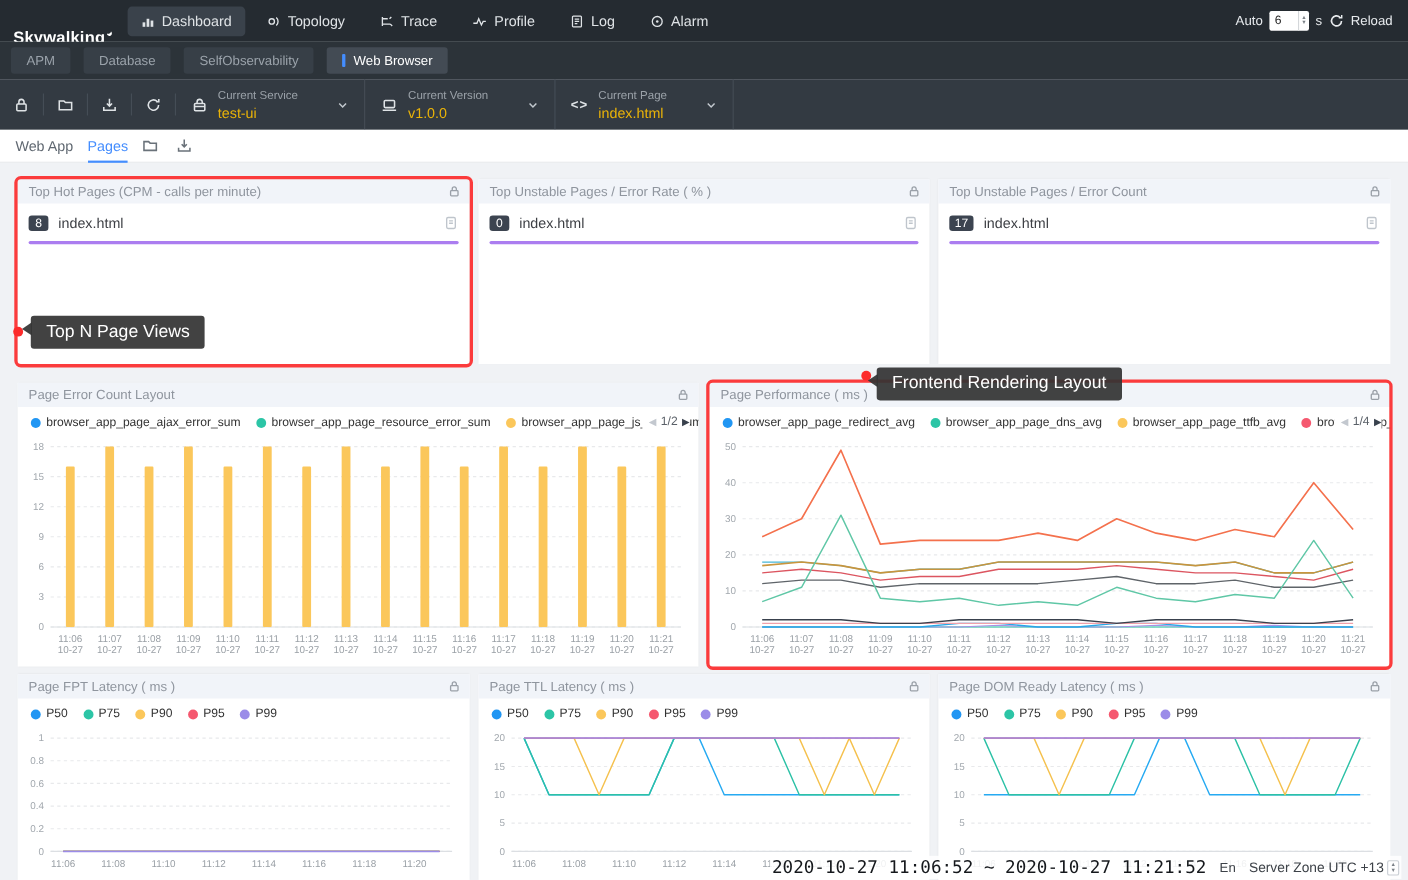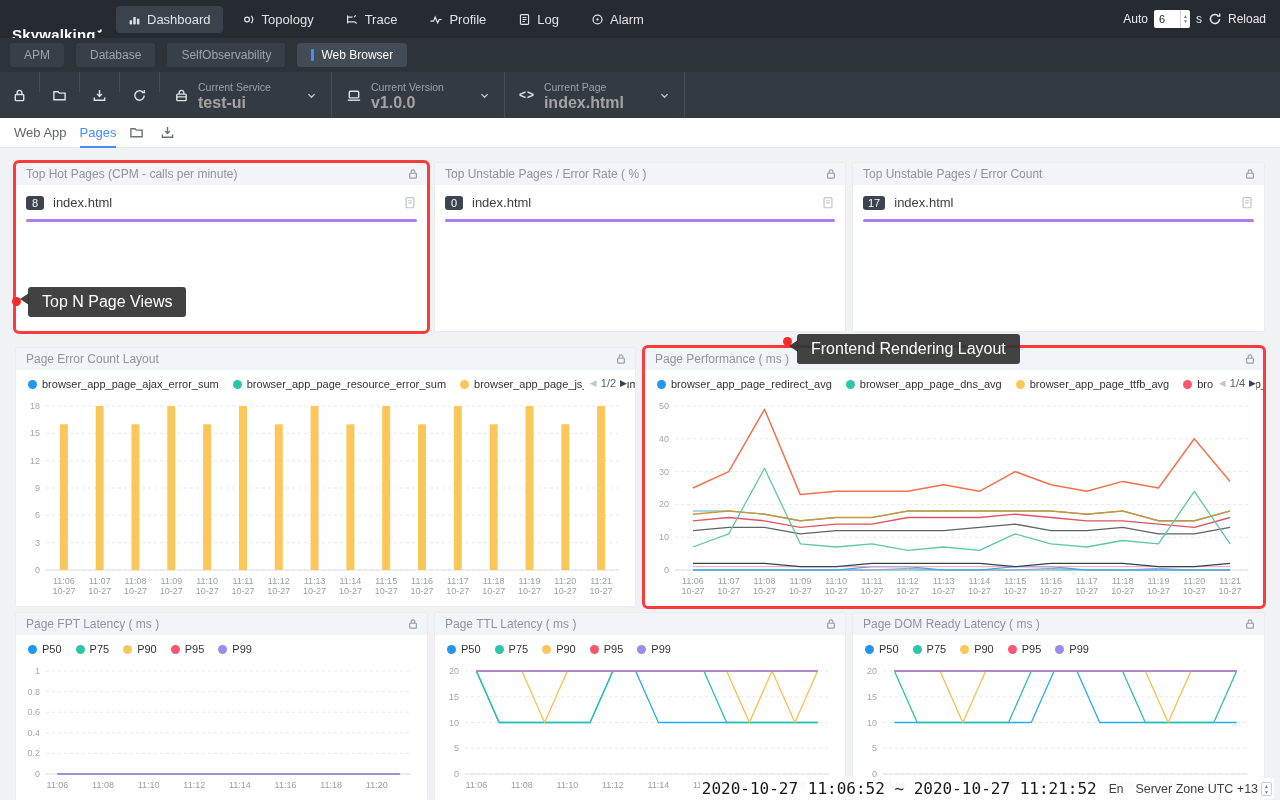--- a/index.html
+++ b/index.html
@@ -34,28 +34,28 @@
   
   .subnav { position:absolute; left:0; top:38px; width:1280px; height:34px; background:#2c3339;
             display:flex; align-items:center; gap:12px; padding-left:10px; z-index:10; }
   .chip { height:24px; display:flex; align-items:center; padding:0 14px; background:#373f47;
           border-radius:3px; color:#9ba3ab; font-size:12px; cursor:pointer; }
   .chip.active { background:#434b54; color:#fff; }
   .chip .bar { width:3px; height:12px; background:#448dfe; margin-right:7px; border-radius:1px; }
 
   
   .toolbar { position:absolute; left:0; top:72px; width:1280px; height:46px; background:#333a42;
-             display:flex; z-index:10; }
+             display:flex; align-items:center; z-index:10; }
   .tool-ic { padding:0 12px; display:flex; align-items:center; cursor:pointer; }
   .vdiv { width:1px; height:20px; background:#454d56; }
   .vdiv2 { width:1px; height:46px; background:#454d56; }
   .selector { display:flex; align-items:center; gap:9px; padding:0 14px; cursor:pointer; }
   .sel-text { display:flex; flex-direction:column; line-height:13px; }
   .sel-label { color:#9aa1a8; font-size:10.5px; }
-  .sel-value { color:#a3a3a3; font-size:16px; font-weight:bold; margin-top:2px; }
+  .sel-value { color:#eab308; font-size:13px; font-weight:normal; margin-top:2px; }
   .sel-chevron { margin-left:26px; }
   .code-ic { color:#dfe3e6; font-size:12px; font-weight:bold; letter-spacing:1px; }
 
   
   .tabbar { position:absolute; left:0; top:118px; width:1280px; height:30px; background:#fff;
             border-bottom:1px solid #e6e9ec; display:flex; align-items:center; padding-left:14px;
             gap:13px; z-index:10; }
   .tab { font-size:13px; color:#5f6770; cursor:pointer; height:30px; display:flex;
          align-items:center; position:relative; }
   .tab.active { color:#448dfe; }

